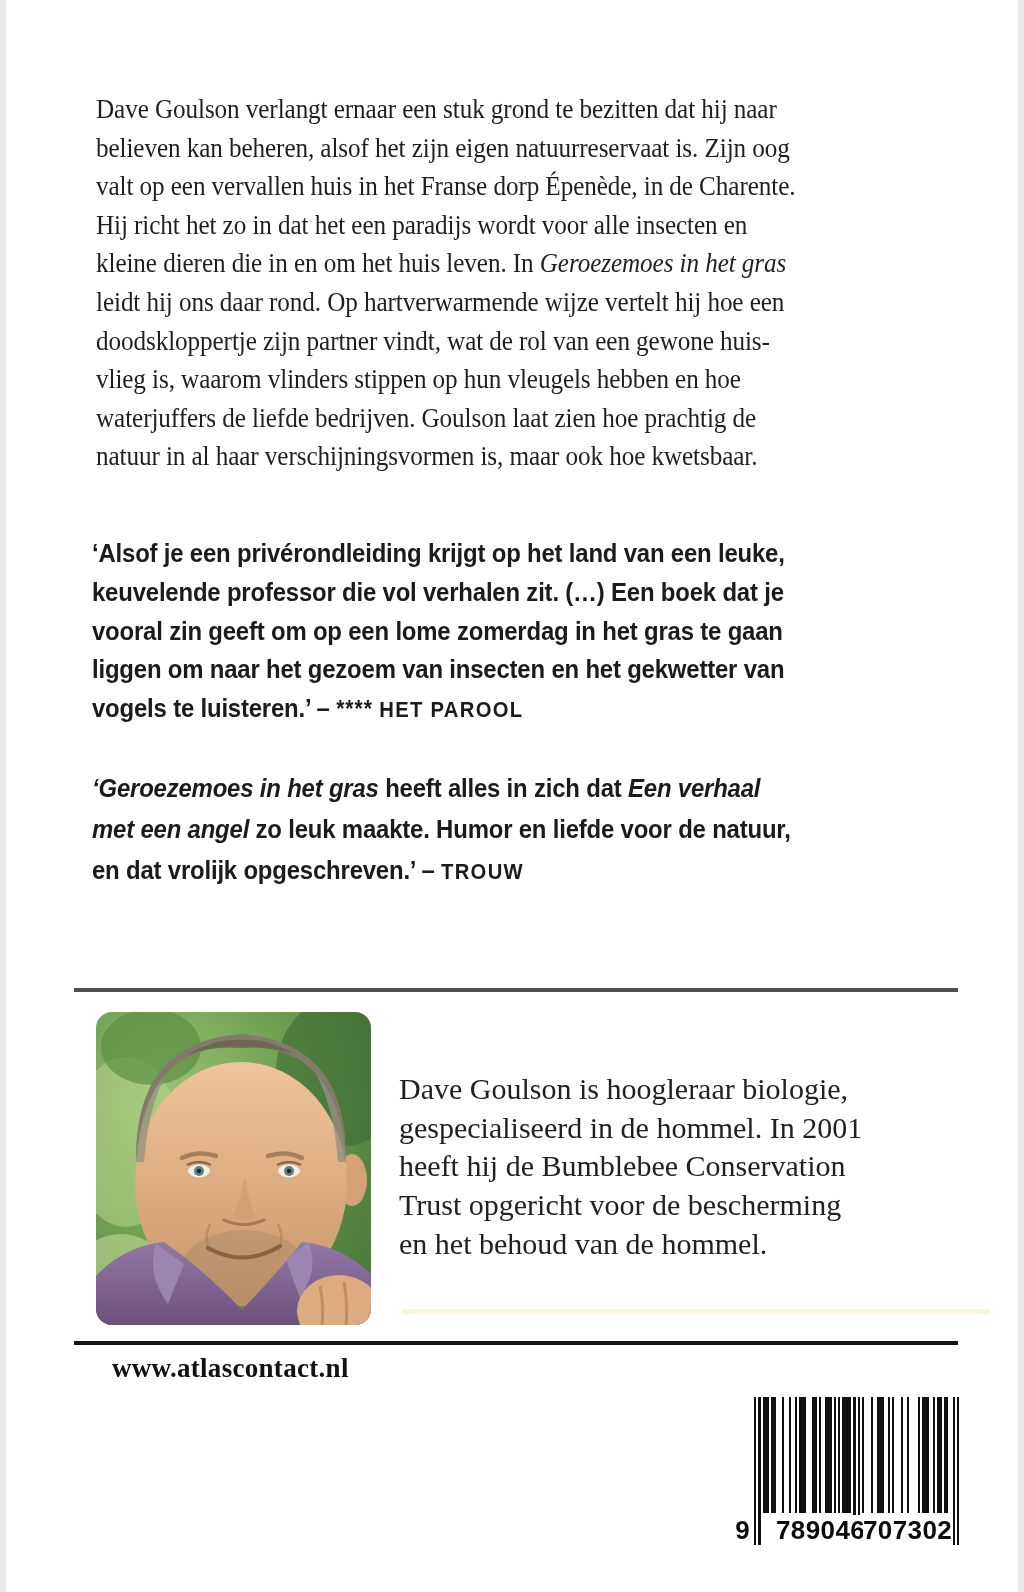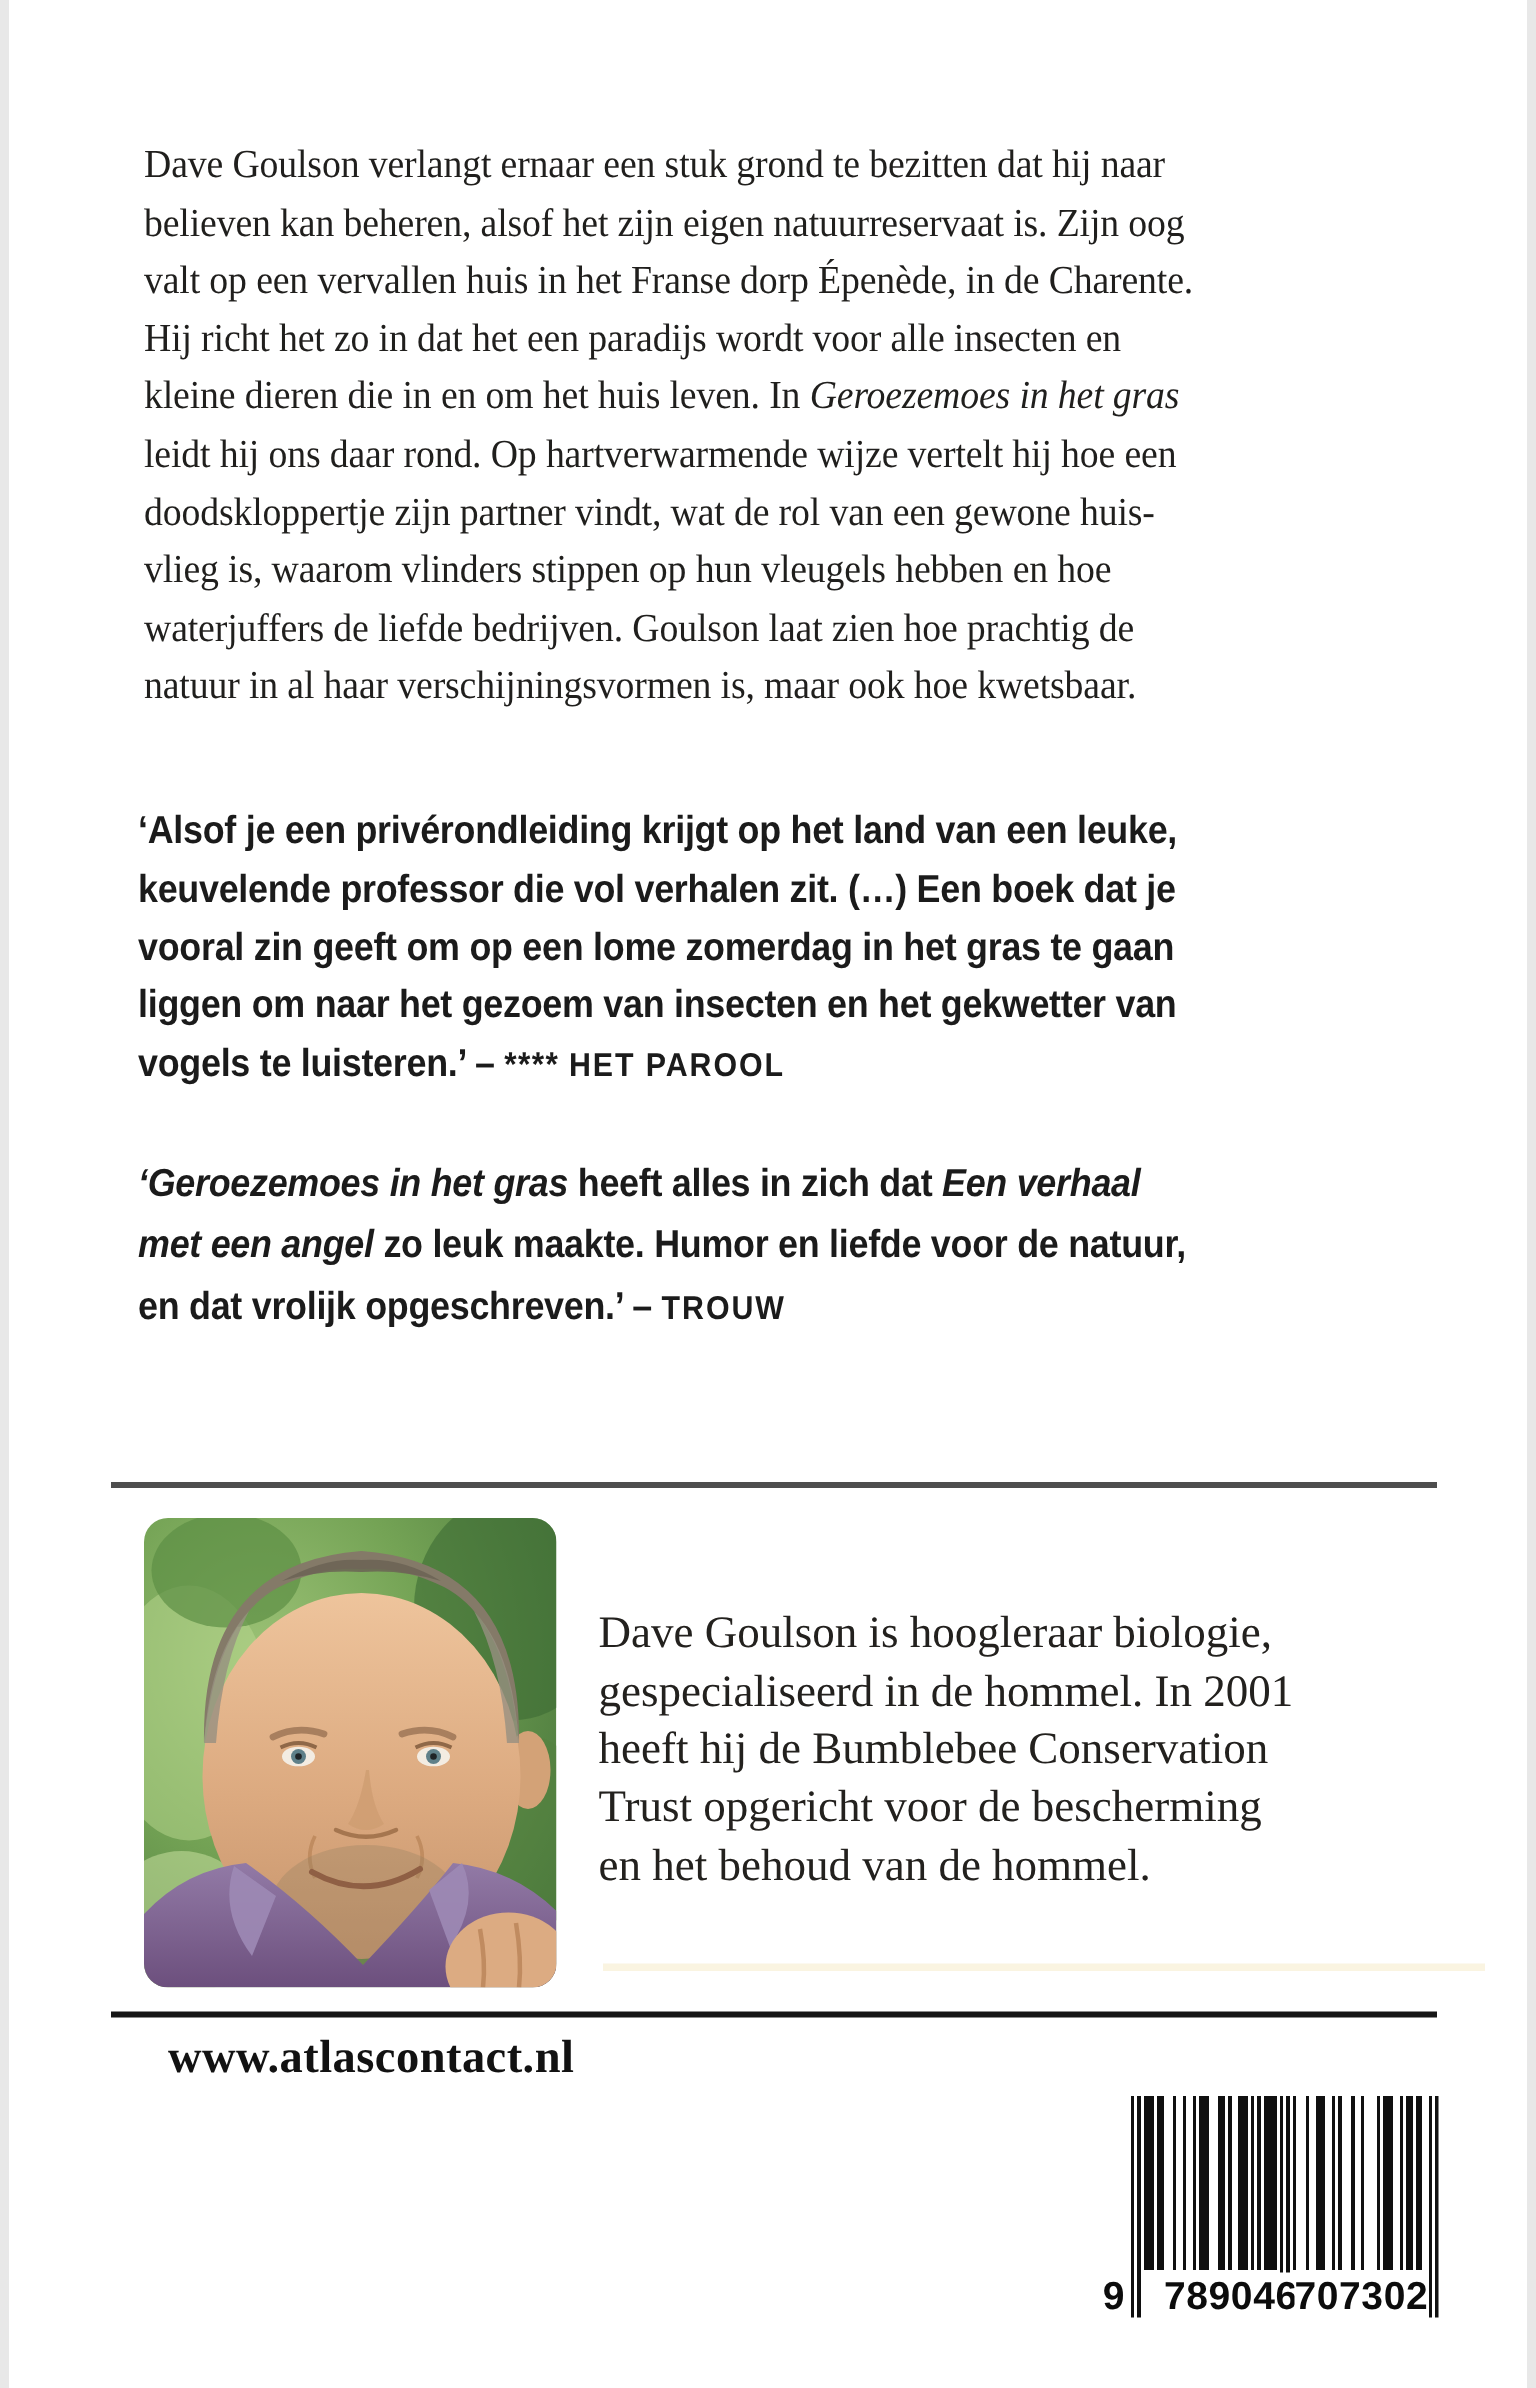--- a/index.html
+++ b/index.html
@@ -41,21 +41,21 @@
     position:absolute;left:393px;top:1070px;
     font-size:30px;line-height:38.7px;color:#23211e;
   }
   .cream{
     position:absolute;left:396px;top:1309px;width:588px;height:5px;
     background:#faf4e1;
   }
   .site{
     position:absolute;left:106px;top:1353px;
     font-family:"Liberation Serif",serif;font-weight:700;
-    font-size:31px;letter-spacing:0.3px;color:#121212;
+    font-size:27px;letter-spacing:0.3px;color:#121212;
   }
 
   .barcode{position:absolute;left:748px;top:1397px;width:205px;height:148px;}
   .barcode svg{position:absolute;left:0;top:0;width:205px;height:148px;fill:#101010;shape-rendering:crispEdges;}
   .bc-digits{
     font-family:"Liberation Sans",sans-serif;font-weight:700;
     font-size:26px;line-height:31px;letter-spacing:0.4px;color:#0c0c0c;
   }
   .bc-prefix{position:absolute;left:-32px;bottom:-1px;width:28px;text-align:right;}
   .bc-left{position:absolute;left:22px;width:89px;bottom:-1px;background:#fff;text-align:right;}

